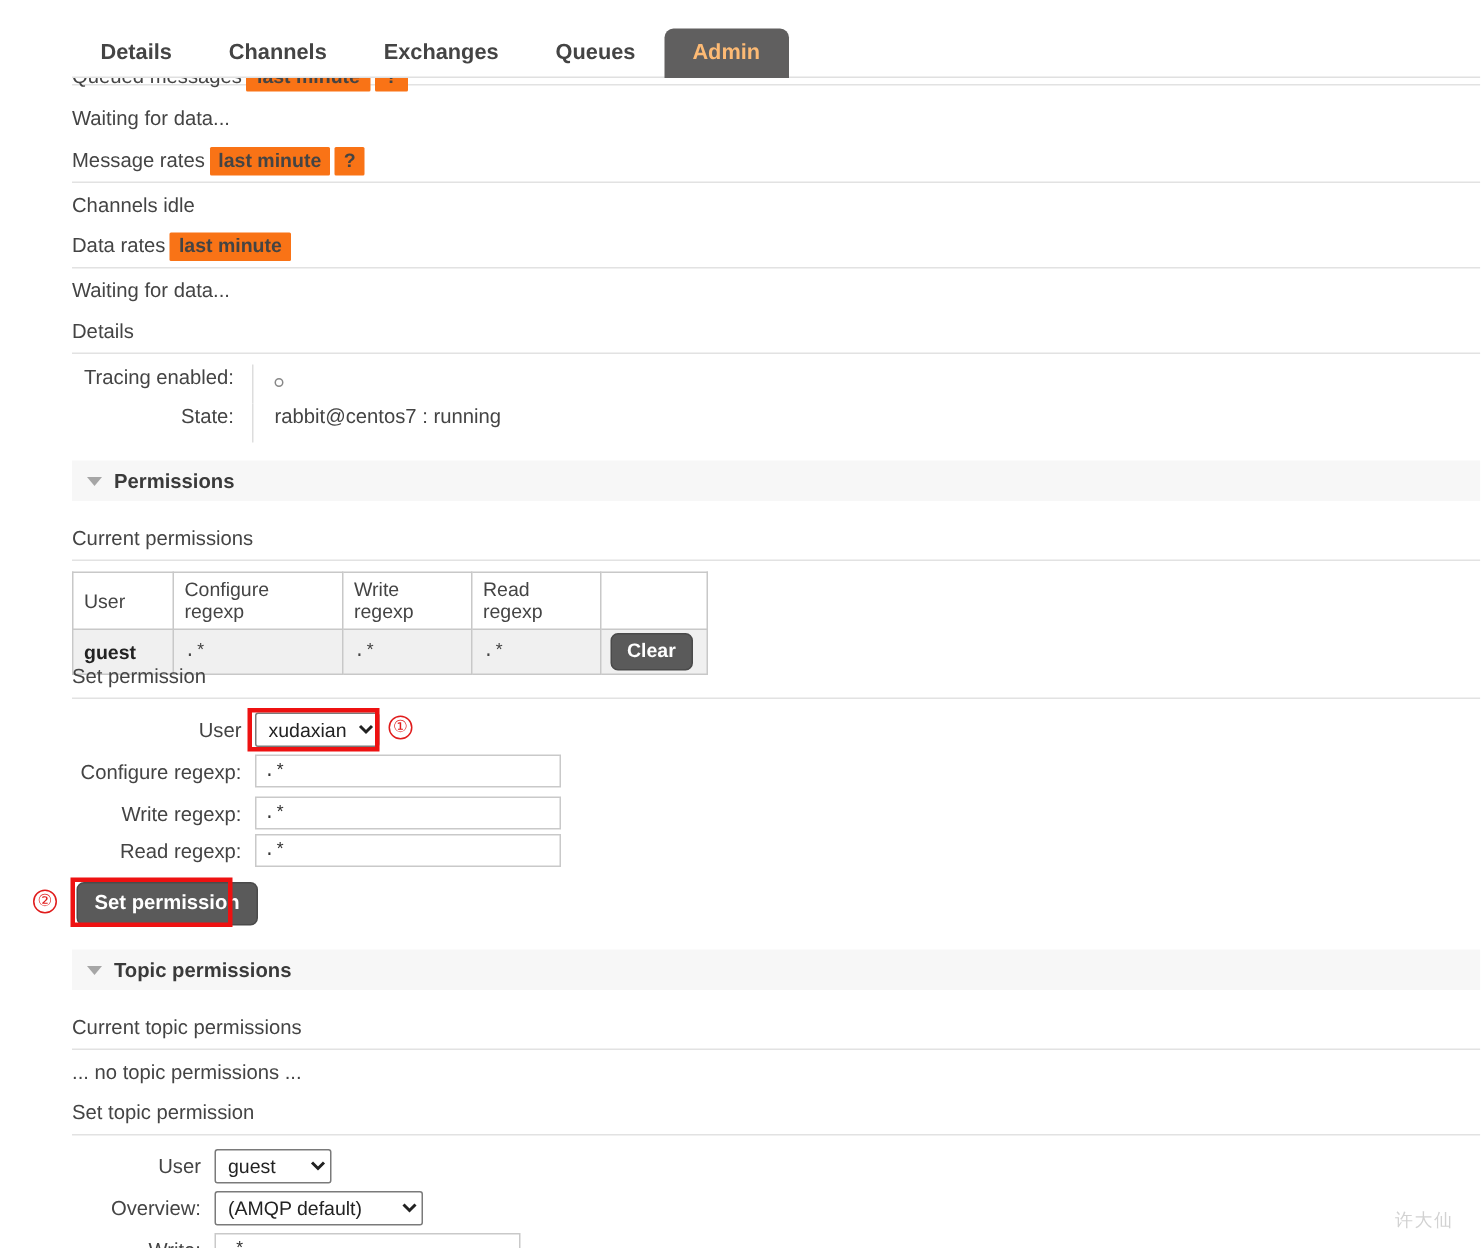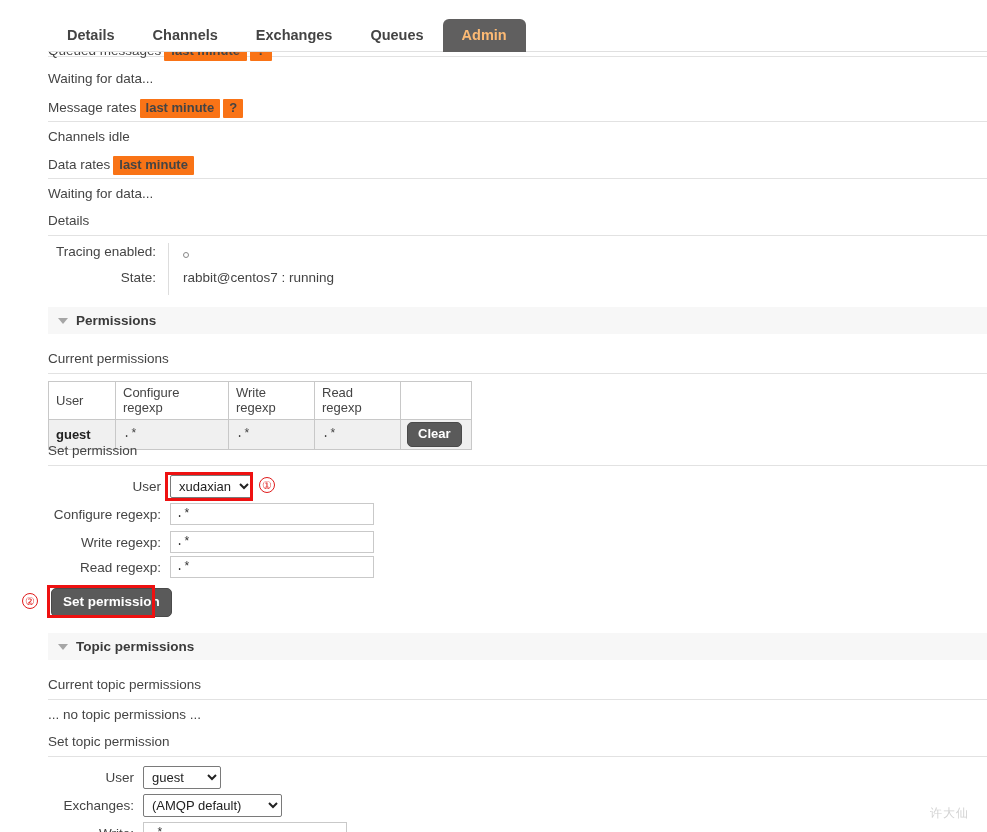--- a/index.html
+++ b/index.html
@@ -385,21 +385,21 @@
   <div class="sep-line" style="top:756px;"></div>
 
   <div class="frow" style="top:766px;">
     <div class="flabel" style="width:95px;">User</div>
     <select class="fsel" style="width:78px;">
       <option>guest</option>
     </select>
   </div>
 
   <div class="frow" style="top:794px;">
-    <div class="flabel" style="width:95px;">Exchanges:</div>
+    <div class="flabel" style="width:95px;">Overview:</div>
     <select class="fsel" style="width:139px;">
       <option>(AMQP default)</option>
     </select>
   </div>
 
   <div class="frow" style="top:822px;">
     <div class="flabel" style="width:95px;">Write:</div>
     <input class="ftext" type="text" value=".*" style="">
   </div>
 

